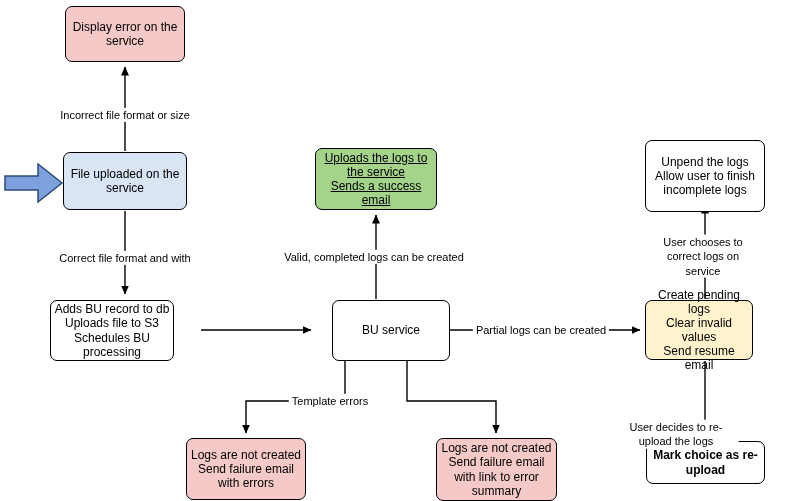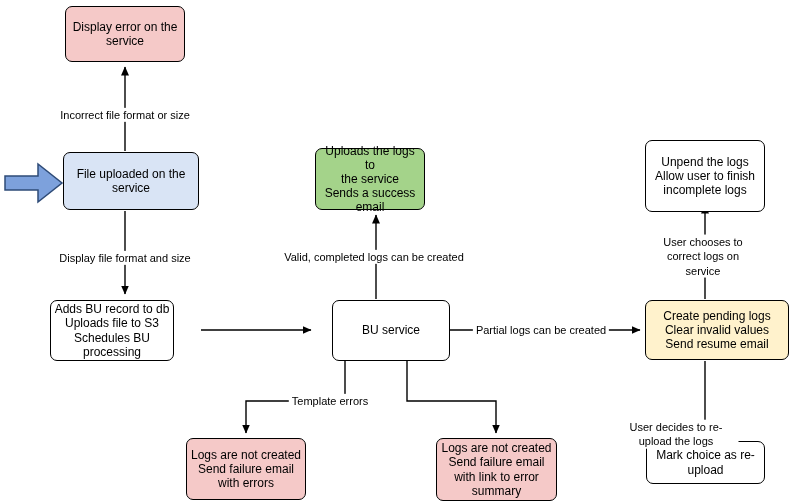--- a/index.html
+++ b/index.html
@@ -83,57 +83,57 @@
     <polyline points="345,361 345,401 246,401 246,433" fill="none" stroke="#000" stroke-width="1.4" marker-end="url(#arr)"></polyline>
 
     <polyline points="407,361 407,401 496,401 496,433" fill="none" stroke="#000" stroke-width="1.4" marker-end="url(#arr)"></polyline>
 
     <polygon points="5,176 38,176 38,164 62,183 38,202 38,190 5,190" fill="#7DA1DC" stroke="#2E4B77" stroke-width="1.5"></polygon>
   </svg>
 
   <div class="node pink" style="left:65px;  top:6px;   width:120px; height:56px;">Display error on the
 service</div>
 
-  <div class="node blue" style="left:63px;  top:152px; width:136px; height:58px;">File uploaded on the
+  <div class="node blue" style="left:63px;  top:152px; width:124px; height:58px;">File uploaded on the
 service</div>
 
   <div class="node white" style="left:50px;  top:300px; width:124px; height:61px;">Adds BU record to db
 Uploads file to S3
 Schedules BU processing</div>
 
   <div class="node white" style="left:332px; top:300px; width:118px; height:61px;">BU service</div>
 
-  <div class="node green" style="left:315px; top:148px; width:110px; height:62px;">Uploads the logs to
+  <div class="node green" style="left:315px; top:148px; width:122px; height:62px;text-decoration:underline;">Uploads the logs to
 the service
 Sends a success
 email</div>
 
   <div class="node white" style="left:645px; top:140px; width:120px; height:72px;">Unpend the logs
 Allow user to finish
 incomplete logs</div>
 
-  <div class="node yellow" style="left:645px; top:300px; width:144px; height:60px;">Create pending logs
+  <div class="node yellow" style="left:645px; top:300px; width:108px; height:60px;">Create pending logs
 Clear invalid values
 Send resume email</div>
 
-  <div class="node white" style="left:646px; top:441px; width:119px; height:43px;">Mark choice as re-
+  <div class="node white" style="left:646px; top:441px; width:119px; height:43px;font-weight:bold;">Mark choice as re-
 upload</div>
 
   <div class="node pink" style="left:186px; top:438px; width:120px; height:62px;">Logs are not created
 Send failure email
 with errors</div>
 
   <div class="node pink" style="left:436px; top:438px; width:121px; height:63px;">Logs are not created
 Send failure email
 with link to error
 summary</div>
 
   <div class="edge-label" style="left:125px; top:115px;text-align:center;">Incorrect file format or size</div>
 
-  <div class="edge-label" style="left:125px; top:258px;">Display file format and size</div>
+  <div class="edge-label" style="left:125px; top:258px;">Correct file format and with</div>
 
   <div class="edge-label" style="left:374px; top:257px;">Valid, completed logs can be created</div>
 
   <div class="edge-label" style="left:533px; top:330px;margin-left:8px;">Partial logs can be created</div>
 
   <div class="edge-label" style="left:703px; top:256px;">User chooses to correct logs on service</div>
 
   <div class="edge-label" style="left:676px; top:394px;margin-top:40px;">User decides to re-upload the logs</div>
 
   <div class="edge-label" style="left:330px; top:401px;">Template errors</div>

